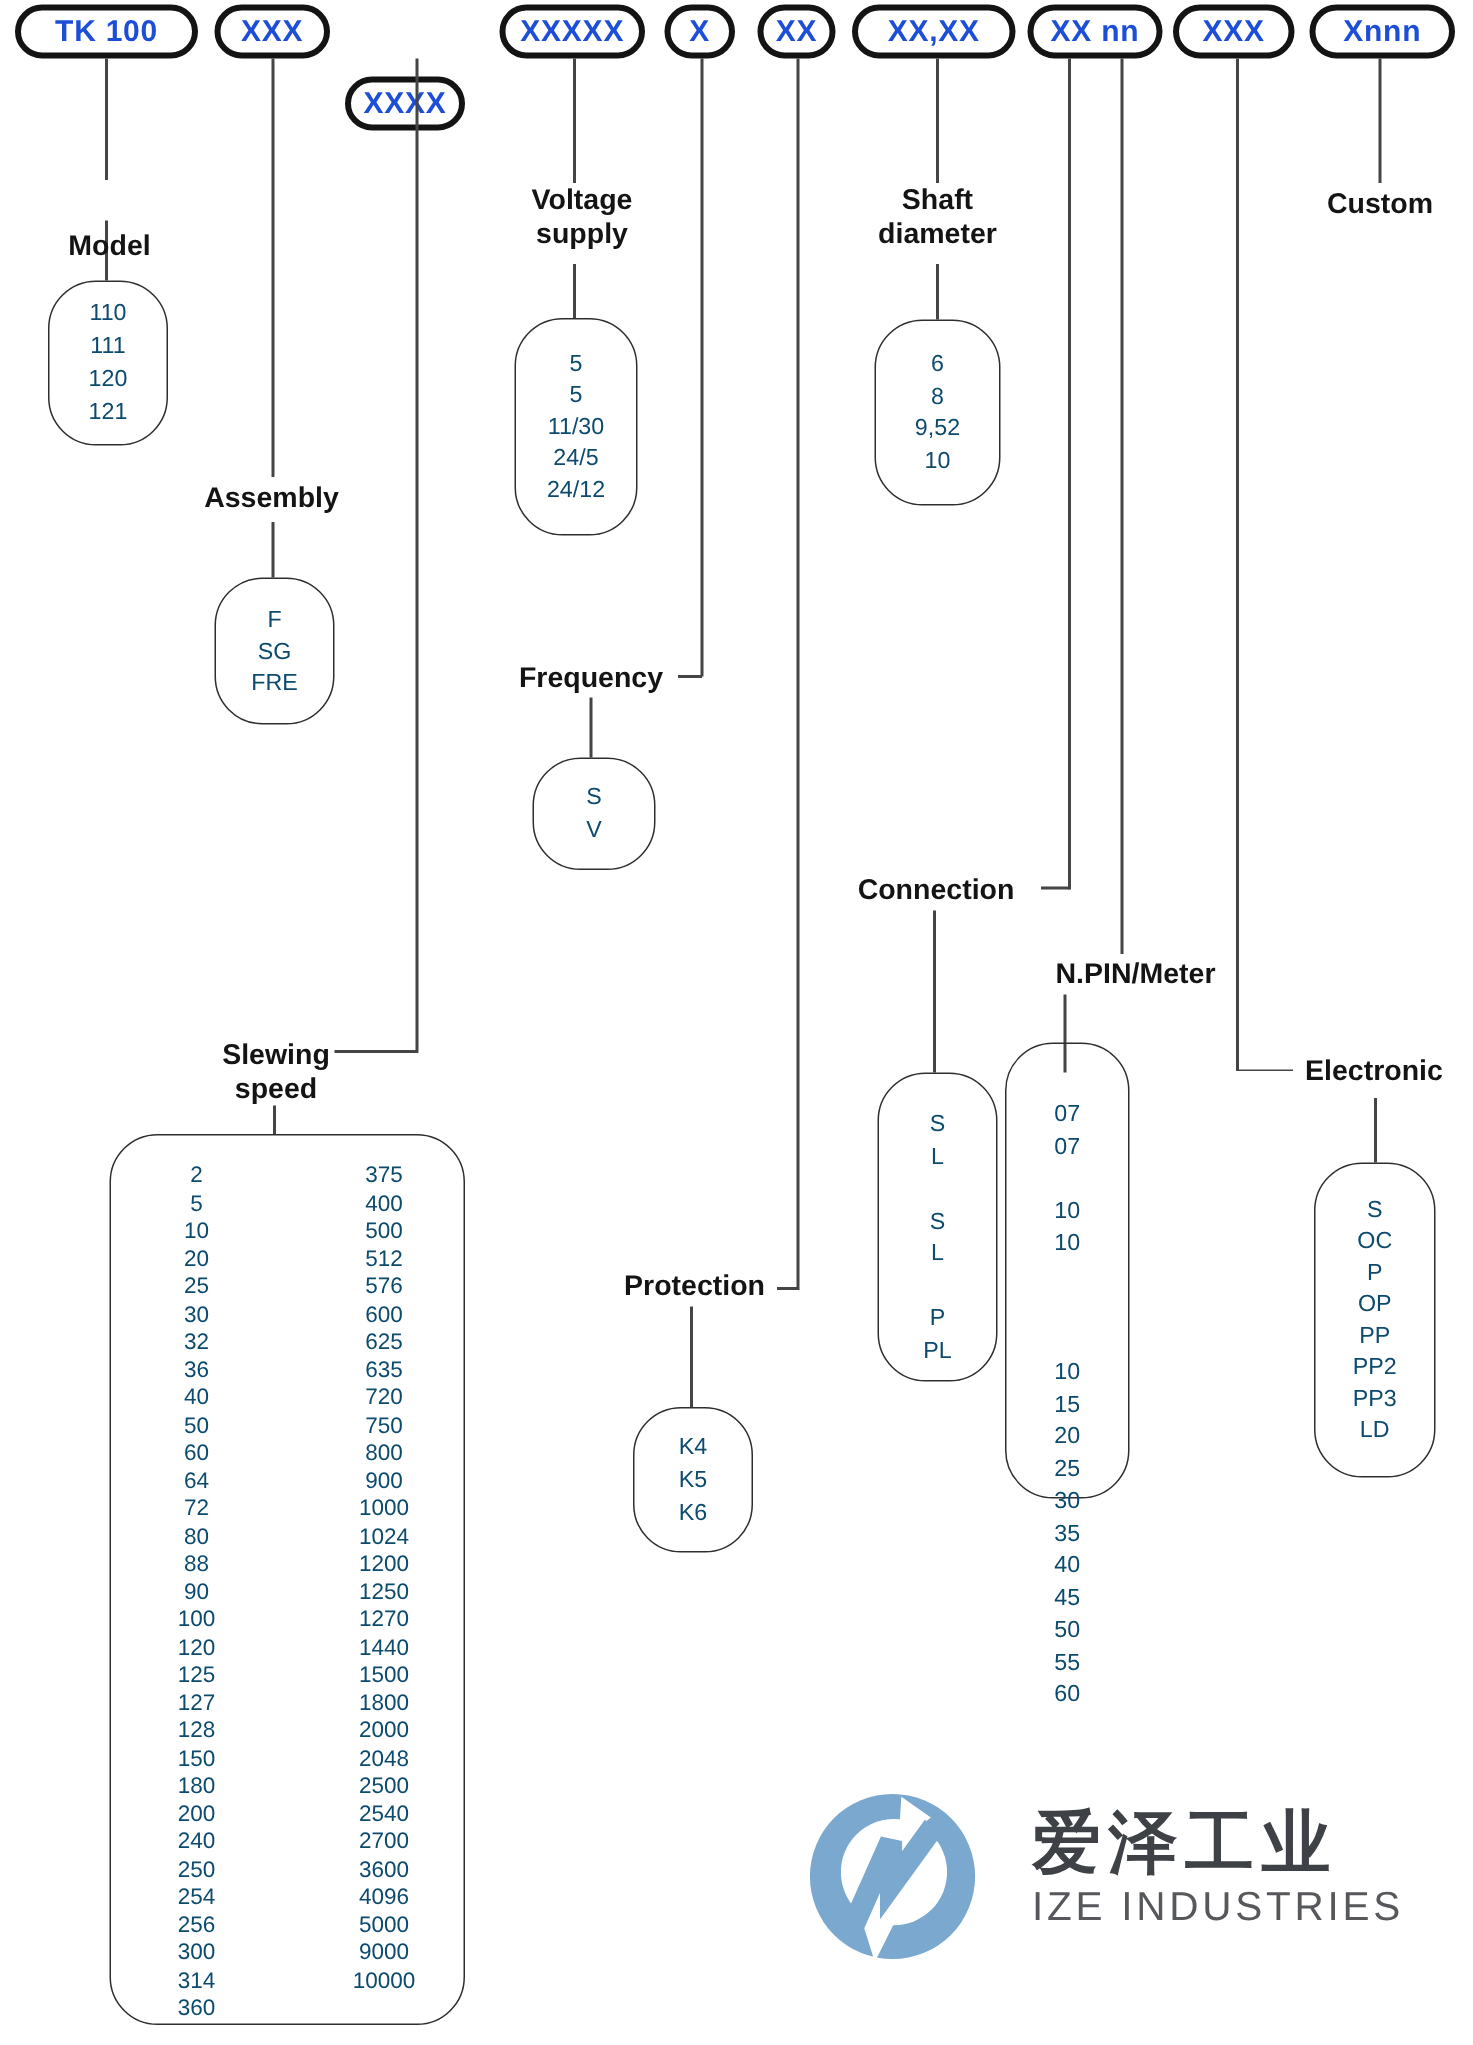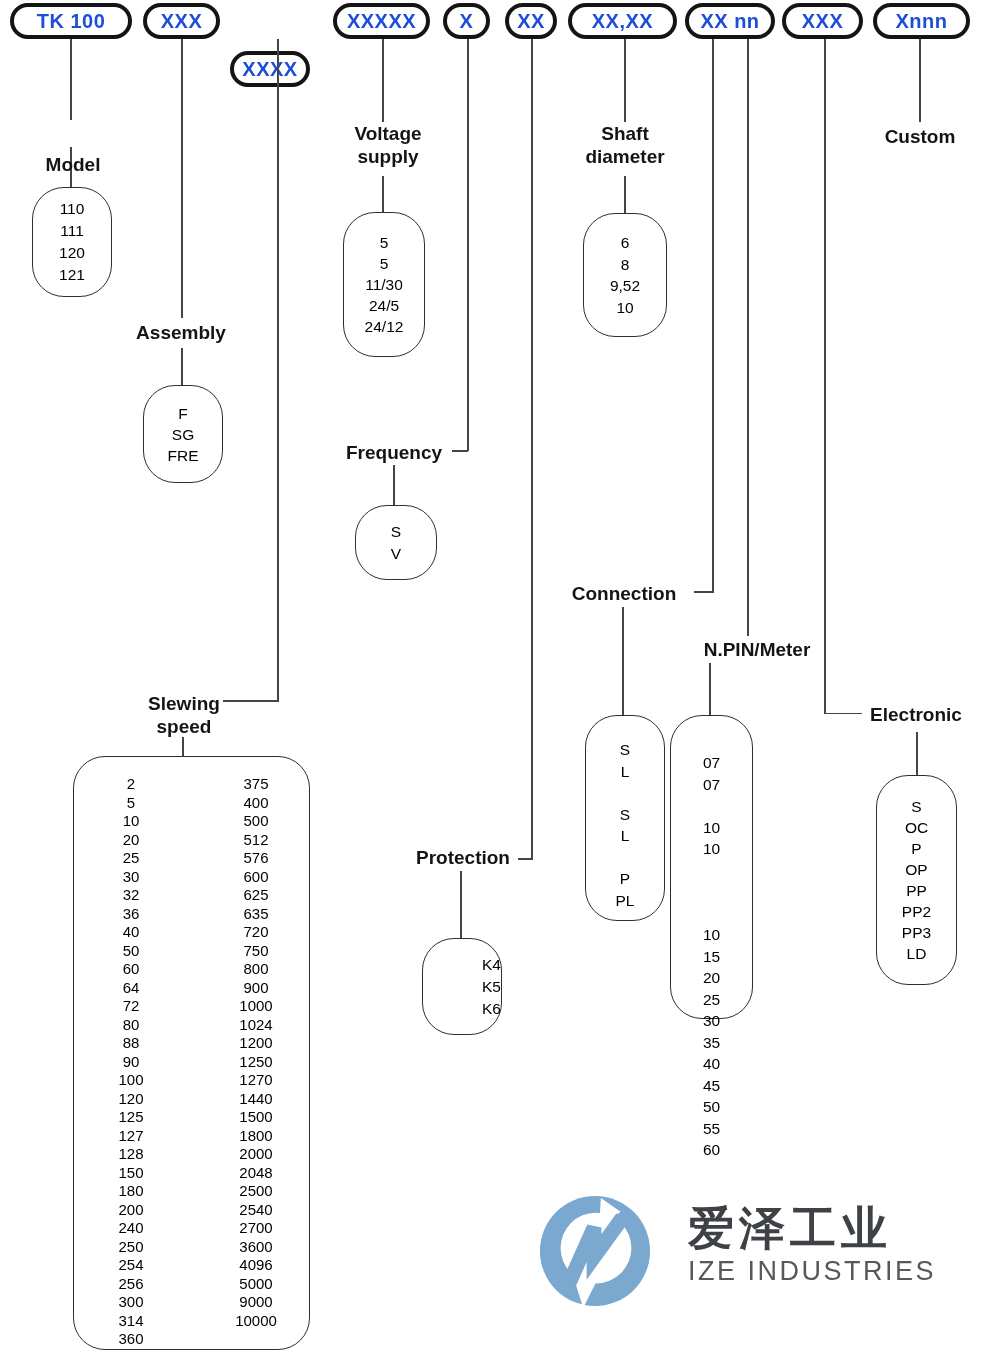--- a/index.html
+++ b/index.html
@@ -7,21 +7,21 @@
           font-family:"Liberation Sans",sans-serif;color:#1b1b1b;}
   .code-box{position:absolute;top:3px;height:36px;box-sizing:border-box;
             border:4px solid #141414;border-radius:18px;
             display:flex;align-items:center;justify-content:center;
             font-weight:bold;font-size:20px;color:#1d4ed8;letter-spacing:.5px;}
   .vline{position:absolute;width:1.5px;background:#454545;}
   .hline{position:absolute;height:1.5px;background:#454545;}
   .label{position:absolute;transform:translateX(-50%);font-weight:bold;font-size:19px;
          line-height:23px;text-align:center;white-space:nowrap;color:#141414;}
   .opt-box{position:absolute;box-sizing:border-box;border:1.5px solid #2e2e2e;border-radius:32px;
-           font-size:15.5px;color:#000000;text-align:center;}
+           font-size:15.5px;color:#0c4a6e;text-align:center;}
   .flexc{display:flex;flex-direction:column;justify-content:center;align-items:center;}
   .opt-line{min-height:1em;}
   .slew-col{position:absolute;top:18px;width:70px;text-align:center;font-size:15px;line-height:18.5px;}
   .logo{position:absolute;left:536px;top:1188px;display:flex;align-items:flex-start;}
   .logo-mark{width:118px;height:126px;}
   .logo-text{margin-left:34px;margin-top:16px;}
   .logo-cn{font-size:46px;font-weight:bold;letter-spacing:5px;line-height:48px;}
   .logo-en{font-size:27px;letter-spacing:2.5px;line-height:30px;margin-top:4px;}
 </style>
 </head>
@@ -175,21 +175,21 @@
       <div class="opt-line">11/30</div>
       <div class="opt-line">24/5</div>
       <div class="opt-line">24/12</div>
     </div>
 
   <div class="opt-box flexc" style="left:355px;top:505px;width:82px;height:75px;line-height:22px;">
       <div class="opt-line">S</div>
       <div class="opt-line">V</div>
     </div>
 
-  <div class="opt-box flexc" style="left:422px;top:938px;width:80px;height:97px;line-height:22px;align-items:flex-end;">
+  <div class="opt-box flexc" style="left:422px;top:938px;width:80px;height:97px;line-height:22px;">
       <div class="opt-line">K4</div>
       <div class="opt-line">K5</div>
       <div class="opt-line">K6</div>
     </div>
 
   <div class="opt-box flexc" style="left:583px;top:213px;width:84px;height:124px;line-height:21.5px;">
       <div class="opt-line">6</div>
       <div class="opt-line">8</div>
       <div class="opt-line">9,52</div>
       <div class="opt-line">10</div>
@@ -199,21 +199,21 @@
       <div class="opt-line">S</div>
       <div class="opt-line">L</div>
       <div class="opt-line">&nbsp;</div>
       <div class="opt-line">S</div>
       <div class="opt-line">L</div>
       <div class="opt-line">&nbsp;</div>
       <div class="opt-line">P</div>
       <div class="opt-line">PL</div>
     </div>
 
-  <div class="opt-box" style="left:670px;top:715px;width:83px;height:304px;padding-top:36px;line-height:21.5px;">
+  <div class="opt-box" style="left:670px;top:695px;width:83px;height:304px;padding-top:36px;line-height:21.5px;">
       <div class="opt-line">07</div>
       <div class="opt-line">07</div>
       <div class="opt-line">&nbsp;</div>
       <div class="opt-line">10</div>
       <div class="opt-line">10</div>
       <div class="opt-line">&nbsp;</div>
       <div class="opt-line">&nbsp;</div>
       <div class="opt-line">&nbsp;</div>
       <div class="opt-line">10</div>
       <div class="opt-line">15</div>

